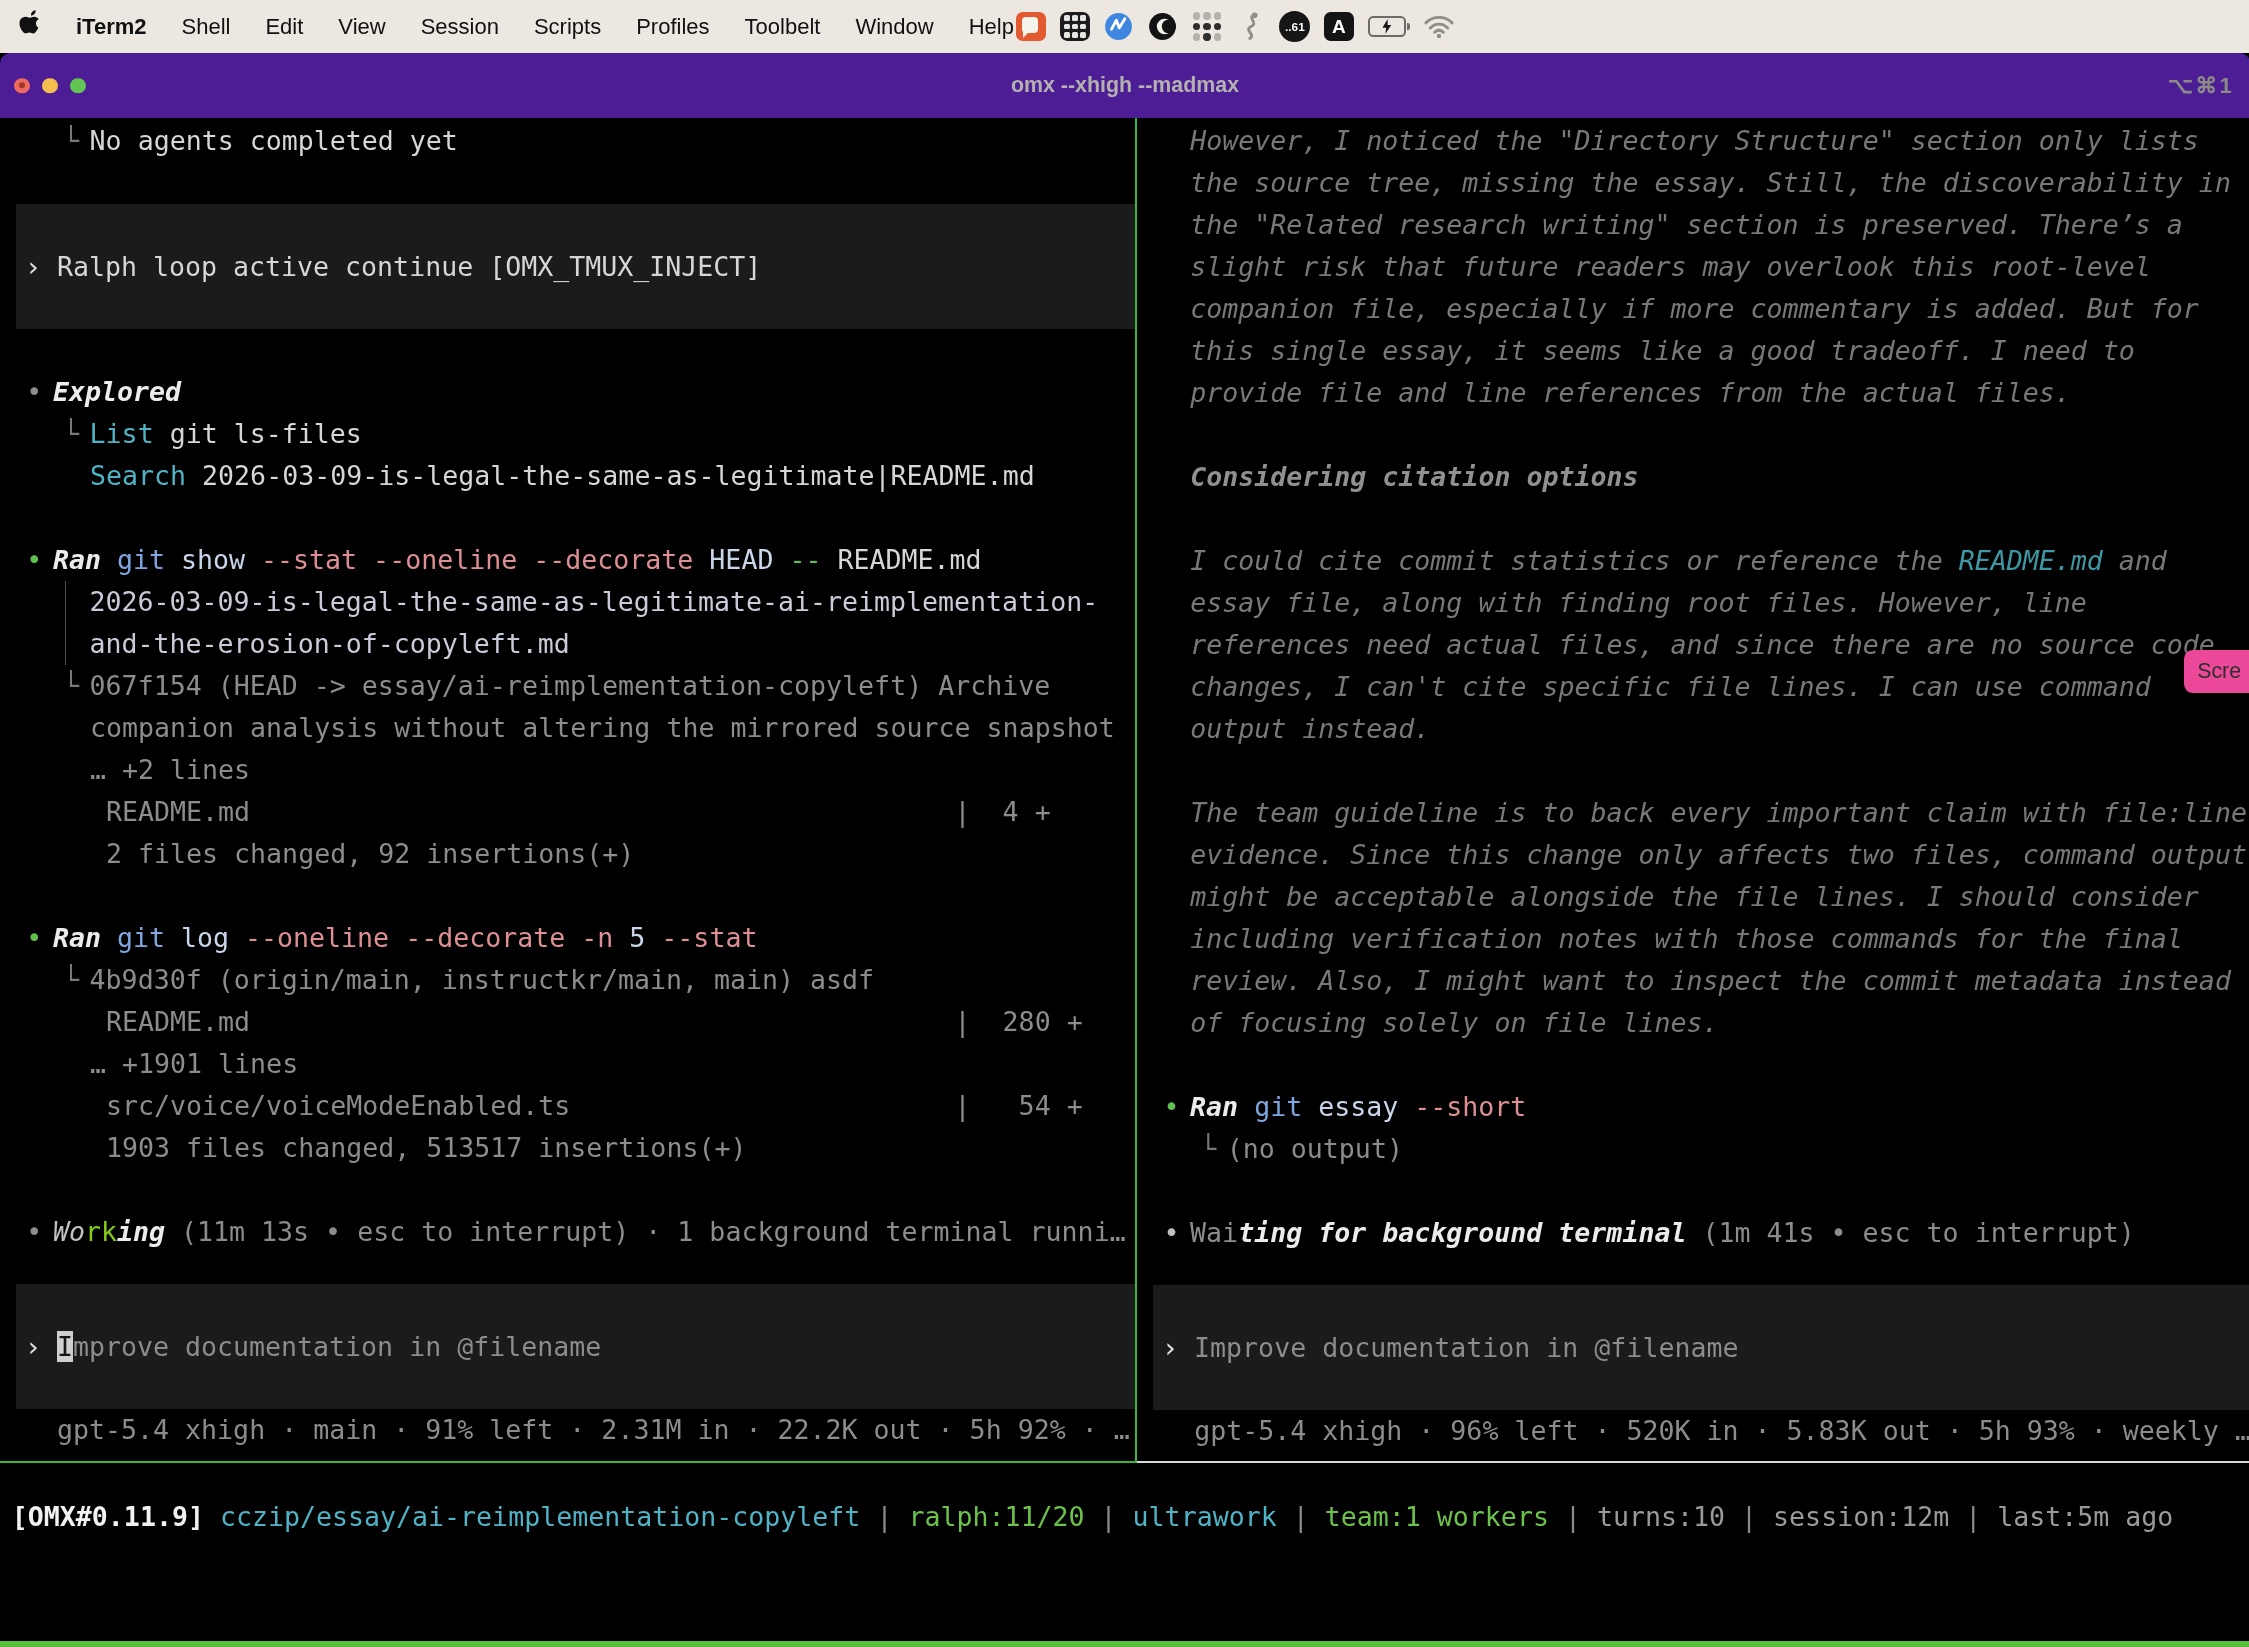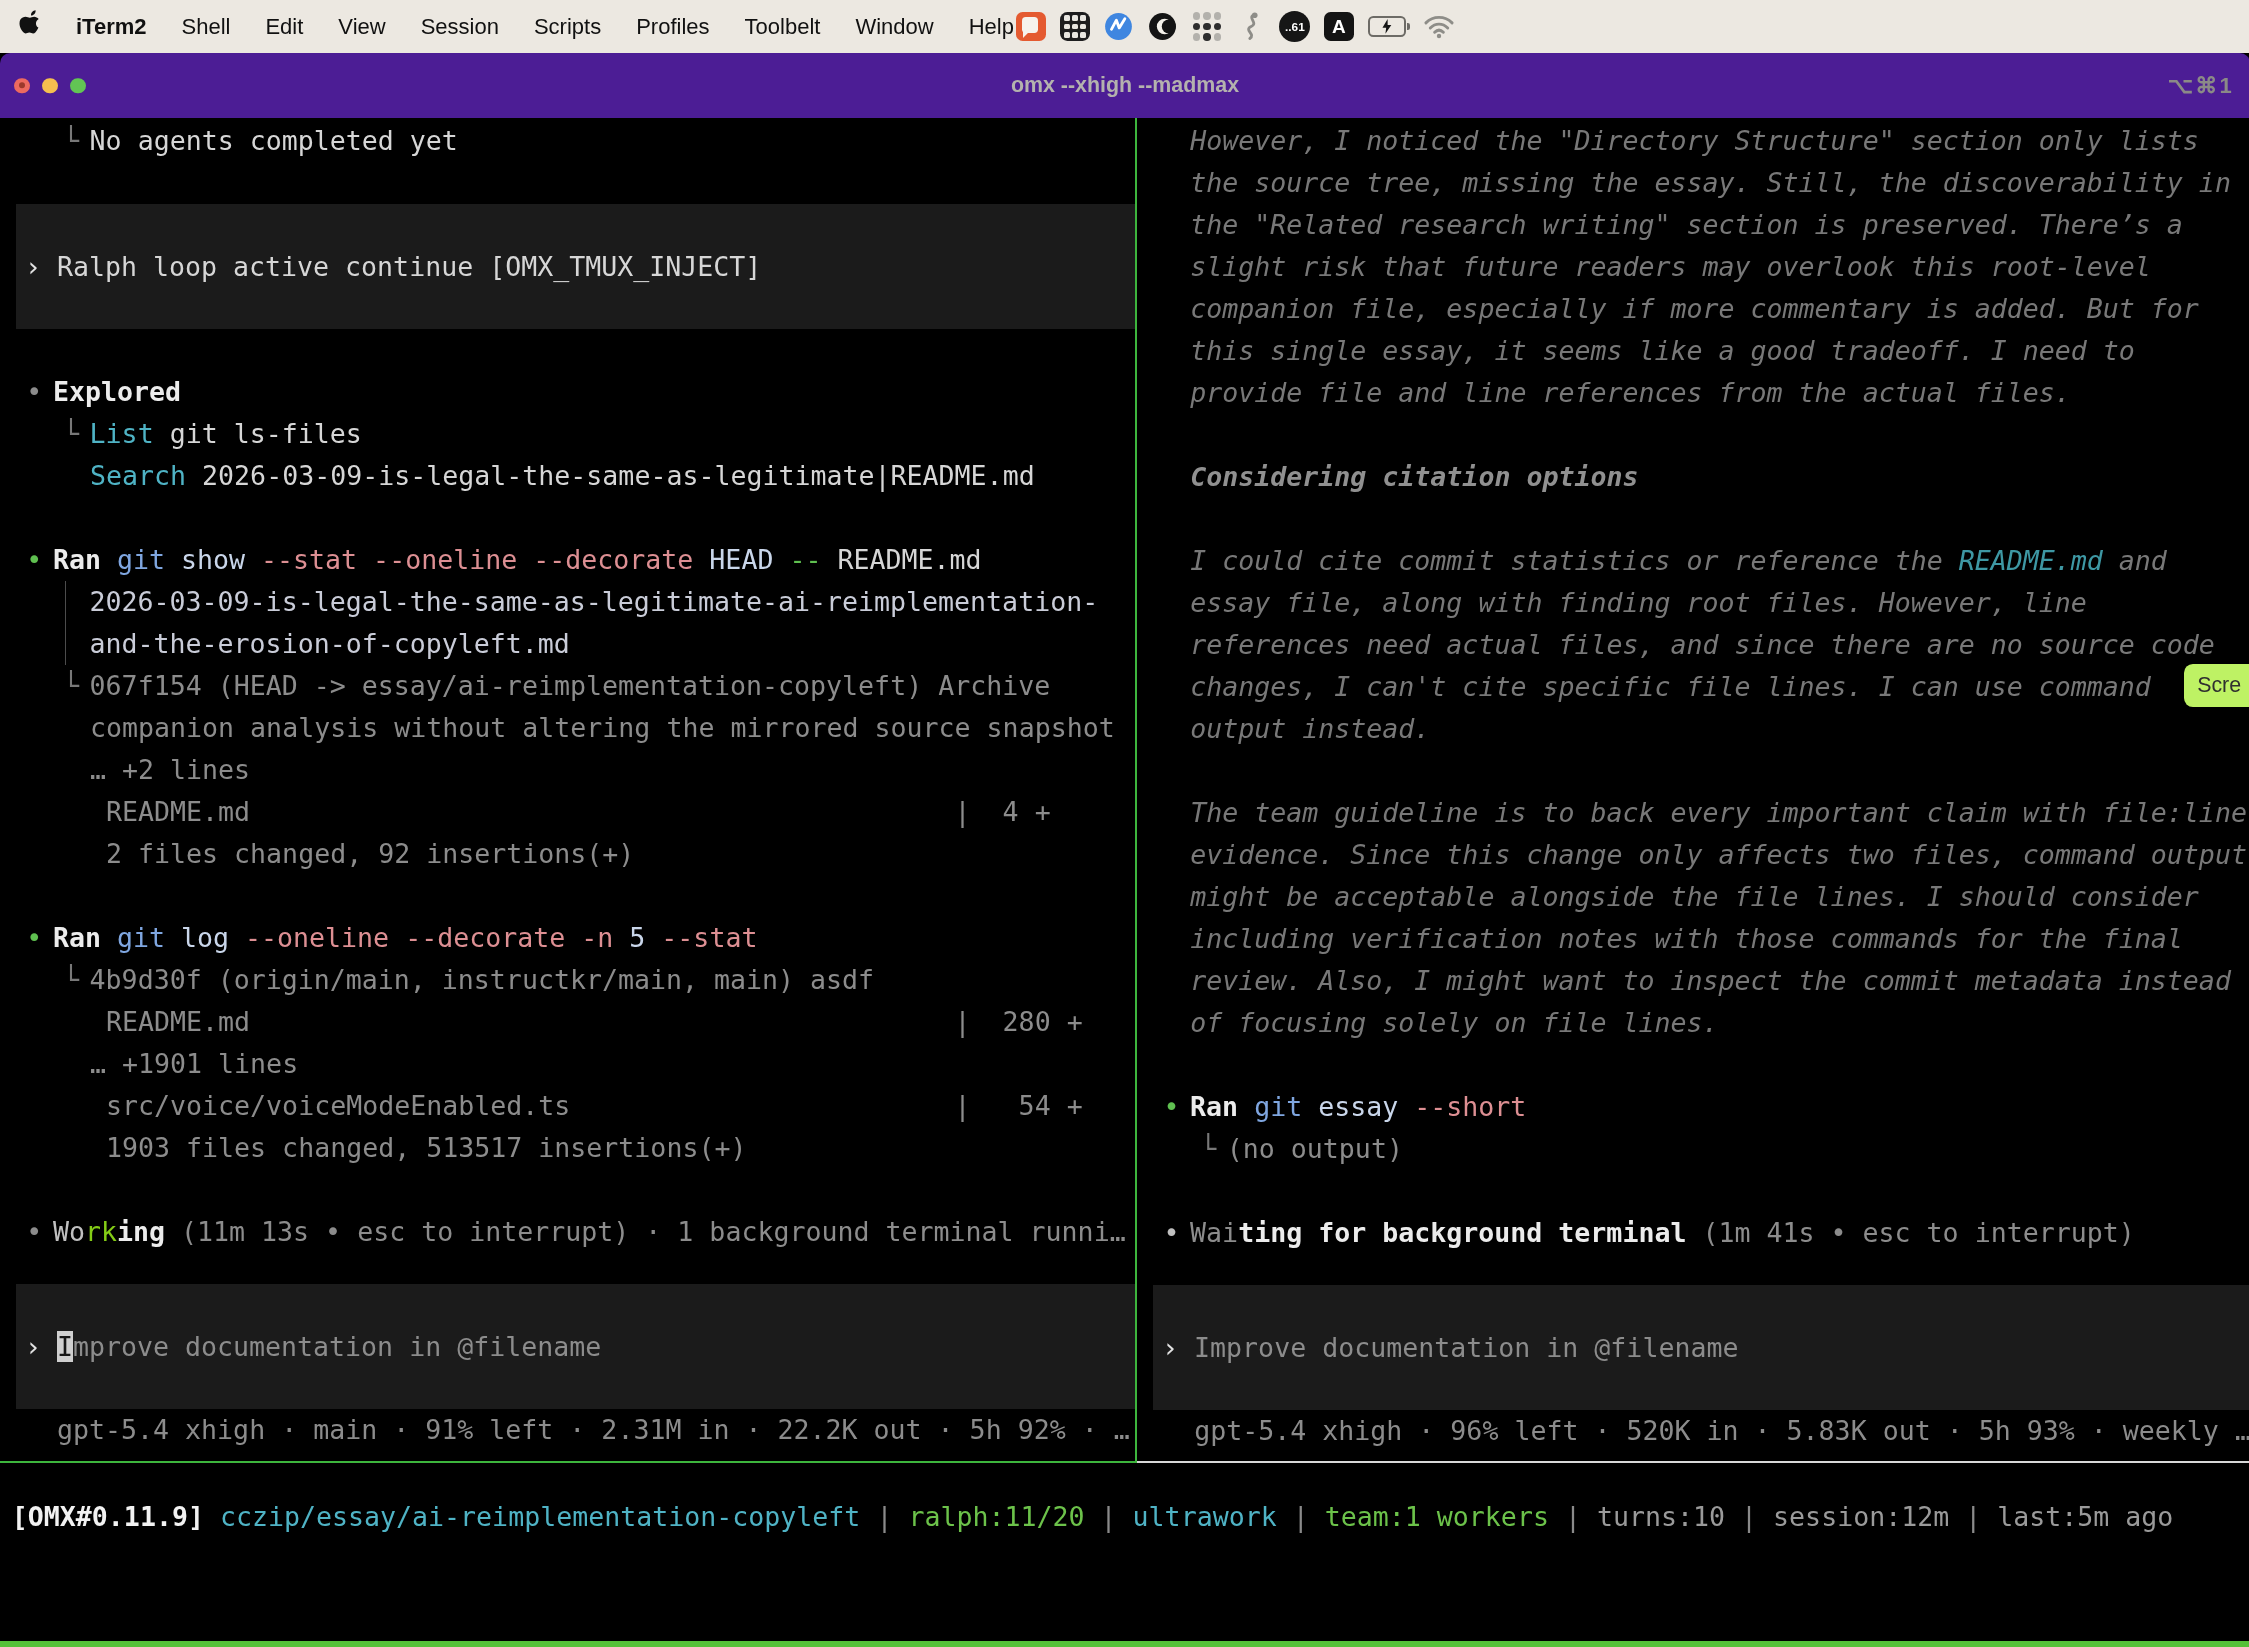--- a/index.html
+++ b/index.html
@@ -61,21 +61,21 @@
   .i2{padding-left:74px;}
   .i3{padding-left:90px;}
   .ip{padding-left:37px;}
   .is{padding-left:41px;}
   .bullet{display:inline-block;width:26.6px;}
   .tree{display:inline-block;width:26.6px;color:#787878;}
   .vline{display:inline-block;width:25px;height:42px;vertical-align:top;
          border-left:1.5px solid #4c4c4c;margin-left:1.5px;box-sizing:border-box;}
 
   .wt{color:#d6d6d6;}
-  .wb{color:#ececec;font-weight:700;}
+  .wb{color:#ececec;font-weight:700;font-style:italic;}
   .gy{color:#8c8c8c;}
   .gyd{color:#787878;}
   .cy{color:#4fb3c5;}
   .bl{color:#7fa6e0;}
   .pale{color:#c9d6ea;}
   .sal{color:#dd8f93;}
   .grn{color:#5fc050;}
   .lav{color:#c9ccd8;}
   .dimw{color:#c0c0c0;}
   .drk{color:#84cc16;}
@@ -94,21 +94,21 @@
   .omxrow{margin-top:33px;height:41px;line-height:41px;white-space:pre;font-size:26.6px;padding-left:11.8px;}
   .omx-ver{color:#f2f2f2;font-weight:700;}
   .omx-sep{color:#8a8a8a;}
   .omx-gy{color:#9a9a9a;}
   .omx-grn{color:#6cc24a;}
   .tmuxbar{position:absolute;top:145px;left:0;right:0;height:40px;background:#55c138;
            color:#0c1e06;font-size:26.6px;line-height:40px;display:flex;
            justify-content:space-between;padding:0 7.4px;white-space:pre;}
 
   
-  .scretip{position:absolute;right:0;top:664px;height:43px;background:#bef264;color:#2f2f2f;
+  .scretip{position:absolute;right:0;top:650px;height:43px;background:#ec4899;color:#2f2f2f;
            border-radius:8.9px 0 0 8.9px;font:400 21.4px "Liberation Sans",sans-serif;
            display:flex;align-items:center;padding:0 8.9px 0 13.3px;box-shadow:0 1.5px 5.9px rgba(0,0,0,.5);}
 </style>
 </head>
 <body>
 
 <div class="screen">
 
   <div class="menubar">
     <div class="menu-left">

